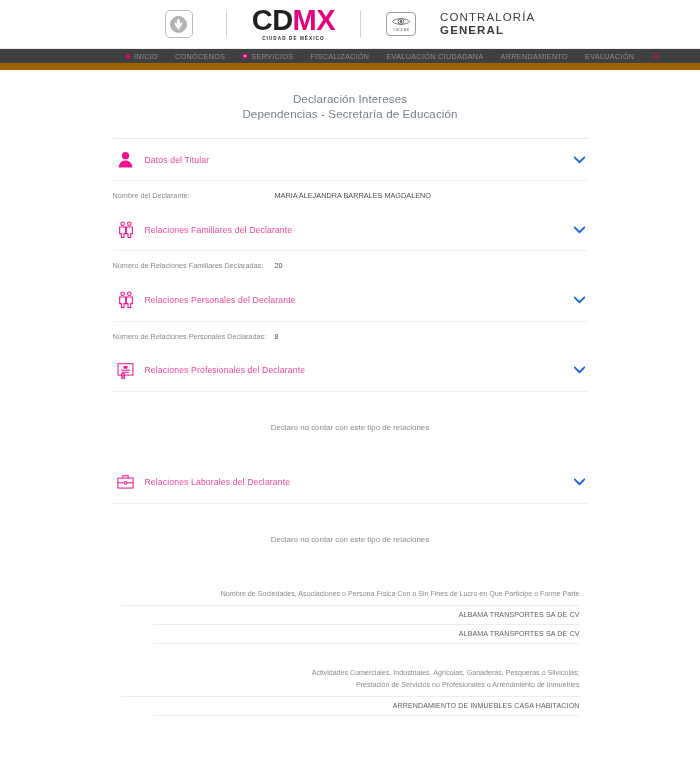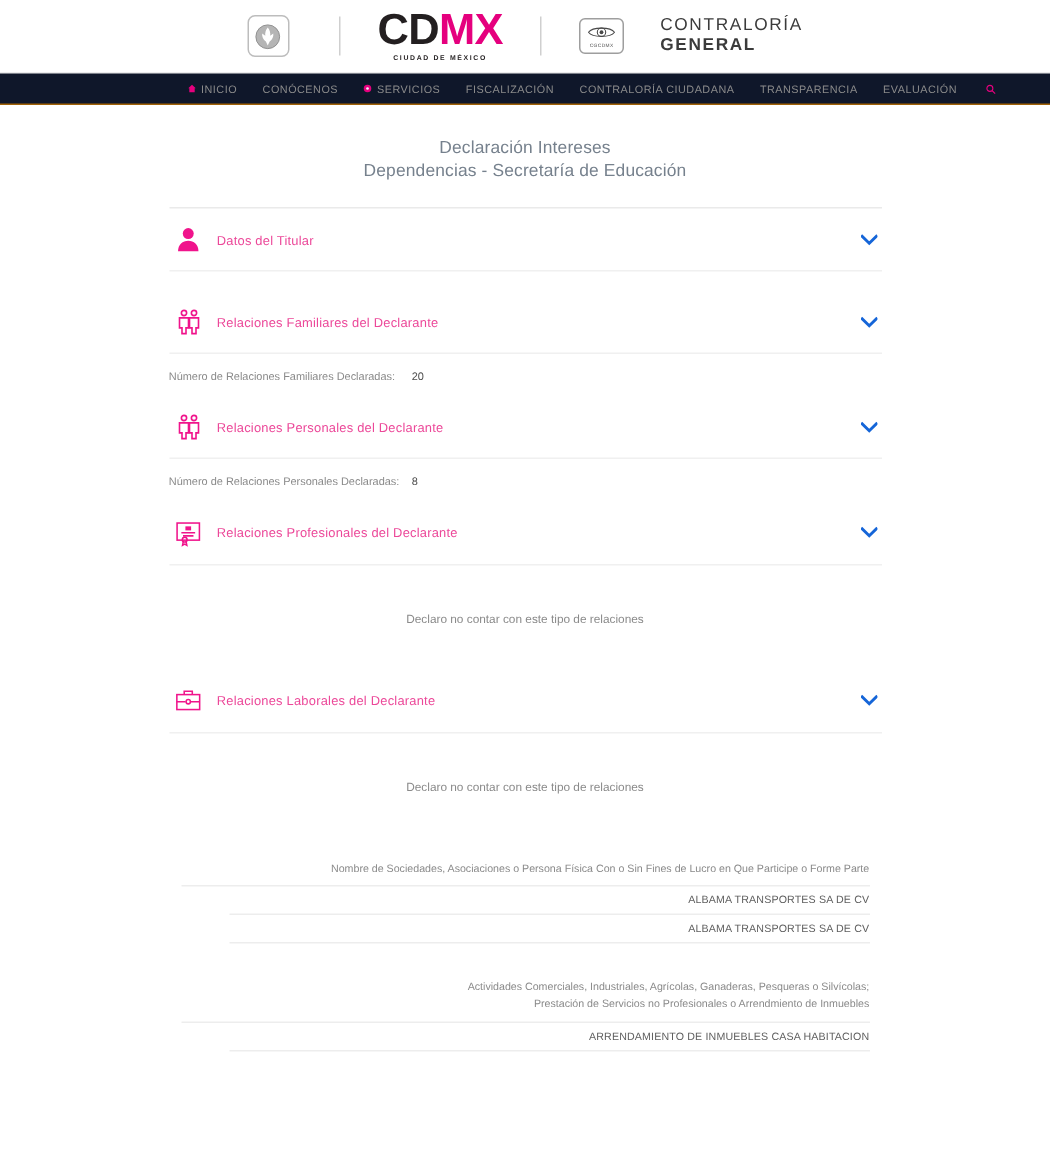--- a/index.html
+++ b/index.html
@@ -71,23 +71,23 @@
   .cg-text {
     line-height: 1.15;
     color: #3b3b3b;
   }
   .cg-text .l1 { font-size: 11.5px; letter-spacing: 1.1px; }
   .cg-text .l2 { font-size: 11.5px; letter-spacing: 1.1px; font-weight: bold; }
 
   
   .navbar {
     height: 22px;
-    background: #0f172a;
+    background: #404040;
     border-top: 1px solid #ececec;
-    border-bottom: 1px solid #a16207;
+    border-bottom: 7px solid #a16207;
     display: flex;
     align-items: center;
   }
   .nav-inner {
     margin-left: 125px;
     display: flex;
     align-items: center;
     gap: 17px;
   }
   .nav-item {
@@ -253,25 +253,25 @@
         </svg>
       </span>
       <span>SERVICIOS</span>
     </div>
 
     <div class="nav-item">
       <span>FISCALIZACIÓN</span>
     </div>
 
     <div class="nav-item">
-      <span>CONTRALORÍA CIUDADANA</span>
-    </div>
-
-    <div class="nav-item">
-      <span>TRANSPARENCIA</span>
+      <span>EVALUACIÓN CIUDADANA</span>
+    </div>
+
+    <div class="nav-item">
+      <span>ARRENDAMIENTO</span>
     </div>
 
     <div class="nav-item">
       <span>EVALUACIÓN</span>
     </div>
 
     <span class="nav-search">
       <svg width="7" height="7" viewBox="0 0 12 12" aria-hidden="true">
         <circle cx="5" cy="5" r="3.4" fill="none" stroke="#e5007e" stroke-width="1.3"></circle>
         <line x1="7.6" y1="7.6" x2="11" y2="11" stroke="#e5007e" stroke-width="1.4"></line>
@@ -298,20 +298,24 @@
         </svg>
       </span>
       <span class="sec-title">Datos del Titular</span>
       <span class="chev">
         <svg width="11" height="8" viewBox="0 0 14 9" aria-hidden="true">
           <path d="M1 1.4 L7 7.2 L13 1.4" fill="none" stroke="#1565d8" stroke-width="2.4" stroke-linecap="square"></path>
         </svg>
       </span>
     </div>
     <div class="sec-body">
+      <div class="kv-row">
+        <div class="kv-label">Nombre del Declarante:</div>
+        <div class="kv-value">MARIA ALEJANDRA BARRALES MAGDALENO</div>
+      </div>
     </div>
   </div>
 
   <div class="section">
     <div class="sec-head">
       <span class="sec-icon">
         <svg width="20" height="20" viewBox="0 0 24 24" aria-hidden="true">
           <g fill="none" stroke="#f0148c" stroke-width="1.3">
             <circle cx="8" cy="4.4" r="2.1"></circle>
             <circle cx="16" cy="4.4" r="2.1"></circle>

